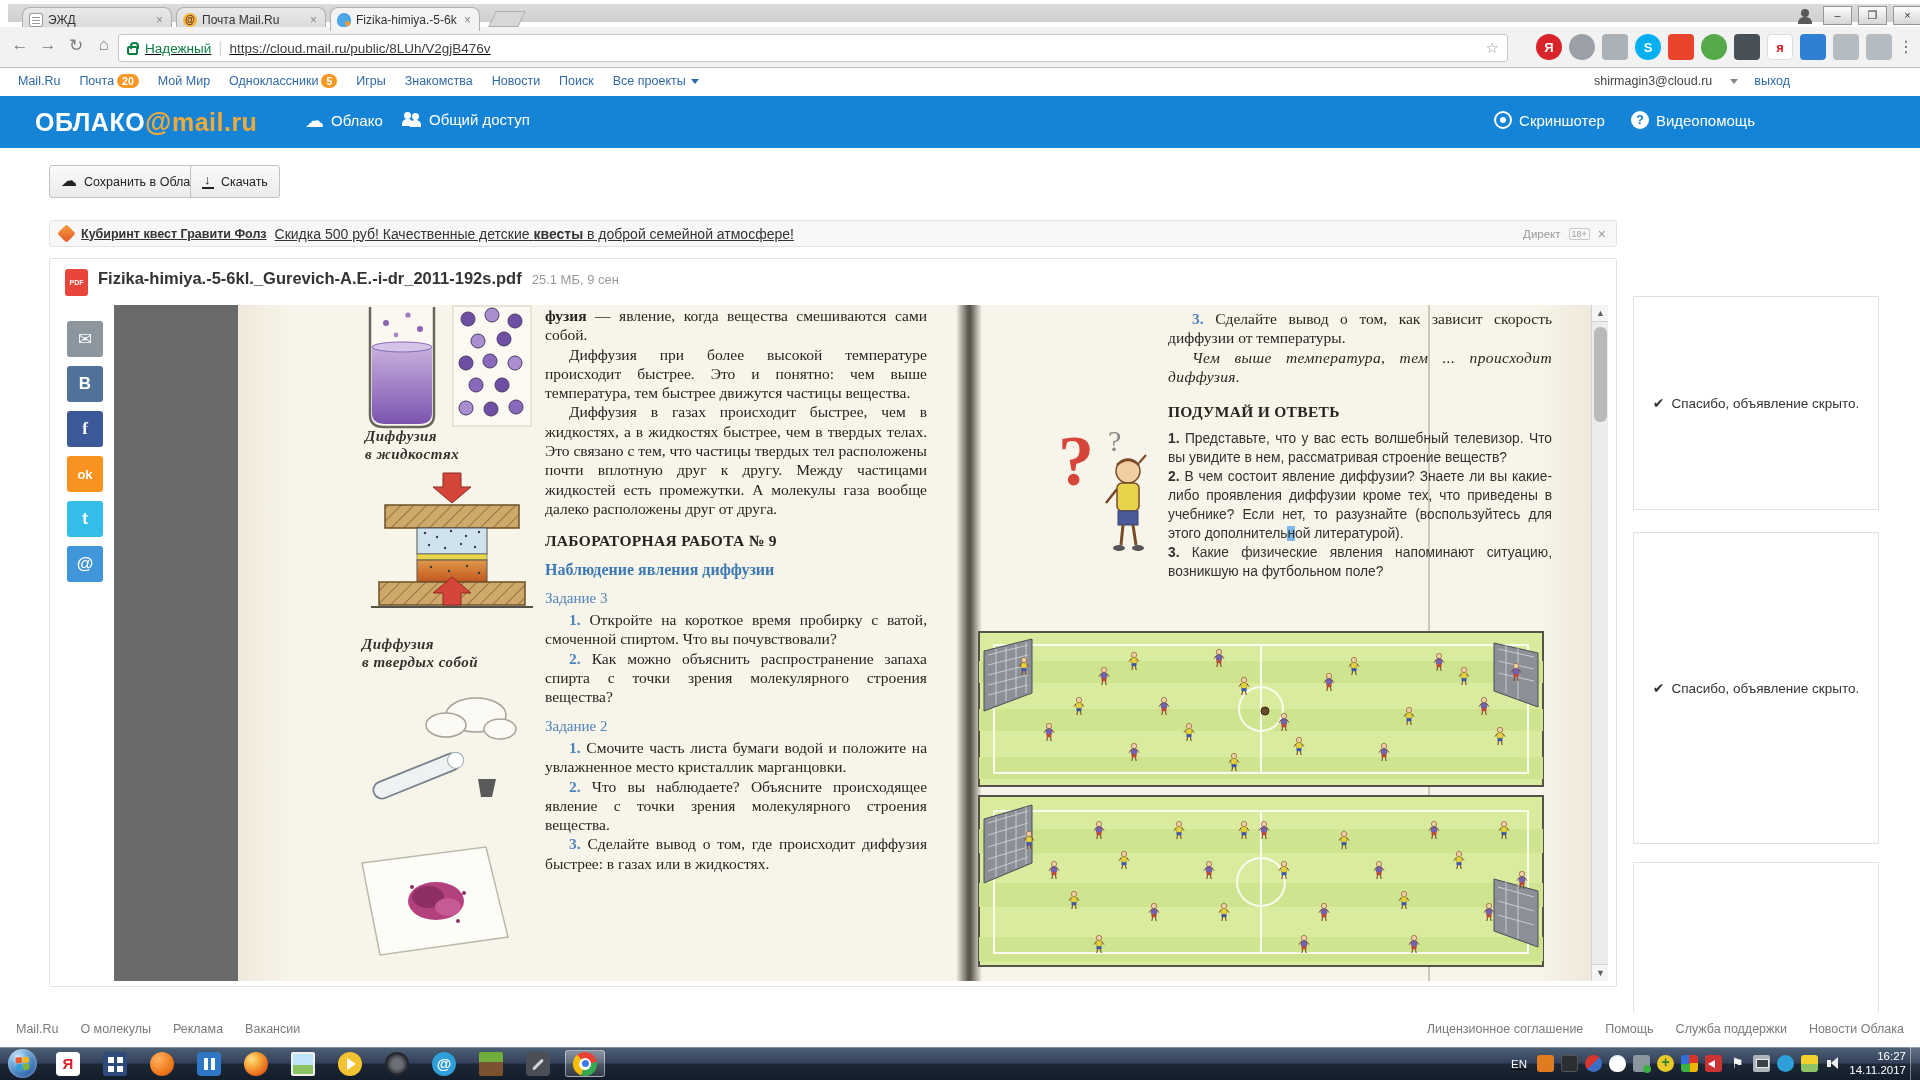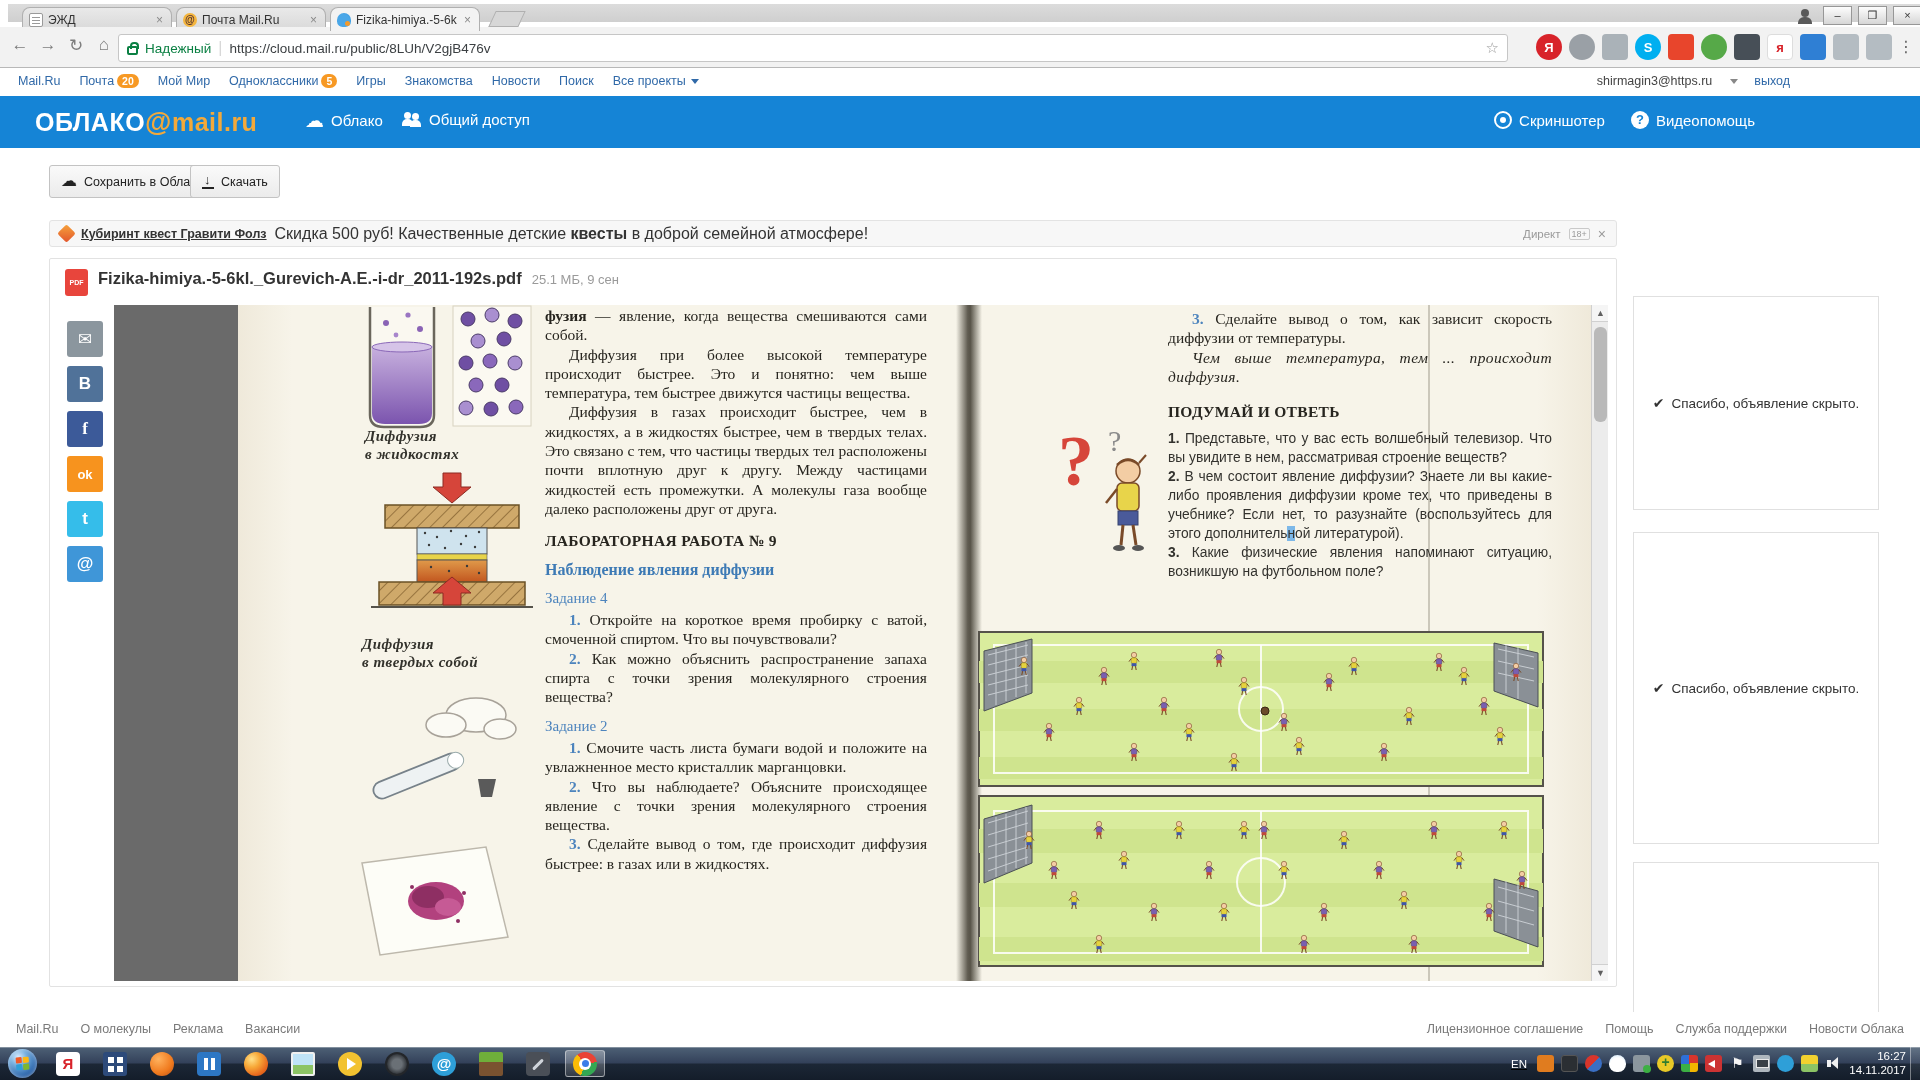--- a/index.html
+++ b/index.html
@@ -29,21 +29,21 @@
   #person-btn:before { content:""; position:absolute; left:6px; top:1px; width:8px; height:8px; border-radius:50%; background:#5a5a5a; }
   #person-btn:after { content:""; position:absolute; left:3px; top:9px; width:14px; height:7px; border-radius:6px 6px 0 0; background:#5a5a5a; }
   .wbtn { width:29px; height:19px; background:linear-gradient(#fdfdfd,#d6d6d6); border:1px solid #979797;
     font-size:11px; line-height:17px; text-align:center; color:#333; }
 
   
   #toolbar { position:absolute; left:0; top:27px; width:1920px; height:41px; background:#f2f2f2;
     border-bottom:1px solid #b8b8b8; }
   .navic { position:absolute; top:8px; font-size:17px; color:#7d7d7d; width:24px; text-align:center; }
   #omnibox { position:absolute; left:118px; top:7px; width:1390px; height:28px; background:#fff;
-    border:1px solid #c6c6c6; border-radius:3px; display:flex; align-items:center; padding:8px 8px; gap:7px; }
+    border:1px solid #c6c6c6; border-radius:3px; display:flex; align-items:center; padding:8px 8px; gap:7px;text-decoration:underline; }
   #lock { width:11px; height:9px; border:2px solid #0b8043; border-radius:2px; position:relative; margin-top:4px; }
   #lock:before { content:""; position:absolute; left:1px; top:-6px; width:5px; height:5px; border:2px solid #0b8043; border-bottom:none; border-radius:4px 4px 0 0; }
   #sec-label { color:#0b8043; font-size:13.5px; }
   .odiv { color:#d8d8d8; }
   #url { color:#3c4043; font-size:13.5px; }
   #star { position:absolute; right:8px; color:#9a9a9a; font-size:15px; top:4px; }
   #extrow { position:absolute; right:28px; top:7px; display:flex; gap:7px; }
   .ext { width:26px; height:26px; border-radius:4px; font-size:13px; font-weight:bold; color:#fff;
     display:flex; align-items:center; justify-content:center; }
   .ext1{background:#d8232a;border-radius:50%;} .ext2{background:#9aa0a6;border-radius:50%;}
@@ -90,21 +90,21 @@
   .ic-cloudsave { font-size:16px; color:#222; position:relative; top:-1px; }
   .ic-dl { position:relative; width:12px; height:14px; }
   .ic-dl:before { content:"↓"; position:absolute; left:2px; top:-3px; font-size:13px; font-weight:bold; }
   .ic-dl:after { content:""; position:absolute; left:0; bottom:0; width:12px; height:2px; background:#222; }
 
   
   #adbar { position:absolute; left:49px; top:220px; width:1568px; height:27px; background:#f7f7f7;
     border:1px solid #e3e3e3; border-radius:3px; display:flex; align-items:center; padding:0 10px; gap:8px; }
   .gem { width:13px; height:13px; background:linear-gradient(135deg,#f6a33c,#e2542c); transform:rotate(45deg); border-radius:2px; }
   #adbar .adlink { font-size:12.5px; color:#333; text-decoration:underline; font-weight:bold; }
-  #adbar .adtext { font-size:16px; color:#333; }
+  #adbar .adtext { font-size:14px; color:#333;text-decoration:underline; }
   #adbar .adtext b { font-weight:bold; }
   #ad-right { margin-left:auto; display:flex; align-items:center; gap:8px; color:#9a9a9a; font-size:11.5px; }
   .age { border:1px solid #c9c9c9; border-radius:2px; font-size:9px; padding:0 2px; }
   .adclose { font-size:14px; color:#9a9a9a; }
 
   
   #card { position:absolute; left:49px; top:258px; width:1568px; height:729px; background:#fff;
     border:1px solid #e2e2e2; border-radius:2px; }
   #fileline { position:absolute; left:15px; top:10px; display:flex; align-items:baseline; gap:10px; }
   .pdfic { width:23px; height:27px; background:#e8453c; border-radius:3px; color:#fff; font-size:7px; font-weight:bold;
@@ -310,21 +310,21 @@
         </a>
       <a>
           <span>Поиск</span>
         </a>
       <a>
           <span>Все проекты</span>
           <span class="caret"></span>
         </a>
     </div>
     <div id="acct">
-      <span class="mail">shirmagin3@https.ru</span>
+      <span class="mail">shirmagin3@cloud.ru</span>
       <span class="caret"></span>
       <span class="out">выход</span>
     </div>
   </div>
 
   <div id="cloudhead">
     <div id="logo"><span class="p1">ОБЛАКО</span><span class="p2">@</span><span class="p3">mail.ru</span></div>
     <div class="chnav" id="nav-cloud">
       <span class="cloudglyph">☁</span>
       <span>Облако</span>
@@ -487,21 +487,21 @@
             <circle cx="110" cy="50" r="2" fill="#8e2f63"></circle>
             <circle cx="104" cy="78" r="2" fill="#8e2f63"></circle>
         </svg>
 
         <div id="left-col" class="book-serif">
           <p class="noindent"><b>фузия</b><span> — явление, когда вещества смешиваются сами собой.</span></p>
           <p>Диффузия при более высокой температуре происходит быстрее. Это и понятно: чем выше температура, тем быстрее движутся частицы вещества.</p>
           <p>Диффузия в газах происходит быстрее, чем в жидкостях, а в жидкостях быстрее, чем в твердых телах. Это связано с тем, что частицы твердых тел расположены почти вплотную друг к другу. Между частицами жидкостей есть промежутки. А молекулы газа вообще далеко расположены друг от друга.</p>
           <div class="lab">ЛАБОРАТОРНАЯ РАБОТА № 9</div>
           <div class="labsub">Наблюдение явления диффузии</div>
-          <div class="task">Задание 4</div>
+          <div class="task">Задание 3</div>
           <p class="noindent" style="text-indent:24px"><span class="bnum">1.</span> <span>Откройте на короткое время пробирку с ватой, смоченной спиртом. Что вы почувствовали?</span></p>
           <p class="noindent" style="text-indent:24px"><span class="bnum">2.</span> <span>Как можно объяснить распространение запаха спирта с точки зрения молекулярного строения вещества?</span></p>
           <div class="task">Задание 2</div>
           <p class="noindent" style="text-indent:24px"><span class="bnum">1.</span> <span>Смочите часть листа бумаги водой и положите на увлажненное место кристаллик марганцовки.</span></p>
           <p class="noindent" style="text-indent:24px"><span class="bnum">2.</span> <span>Что вы наблюдаете? Объясните происходящее явление с точки зрения молекулярного строения вещества.</span></p>
           <p class="noindent" style="text-indent:24px"><span class="bnum">3.</span> <span>Сделайте вывод о том, где происходит диффузия быстрее: в газах или в жидкостях.</span></p>
         </div>
 
         <div id="gutter"></div>
         <div id="pg-edge"></div>

